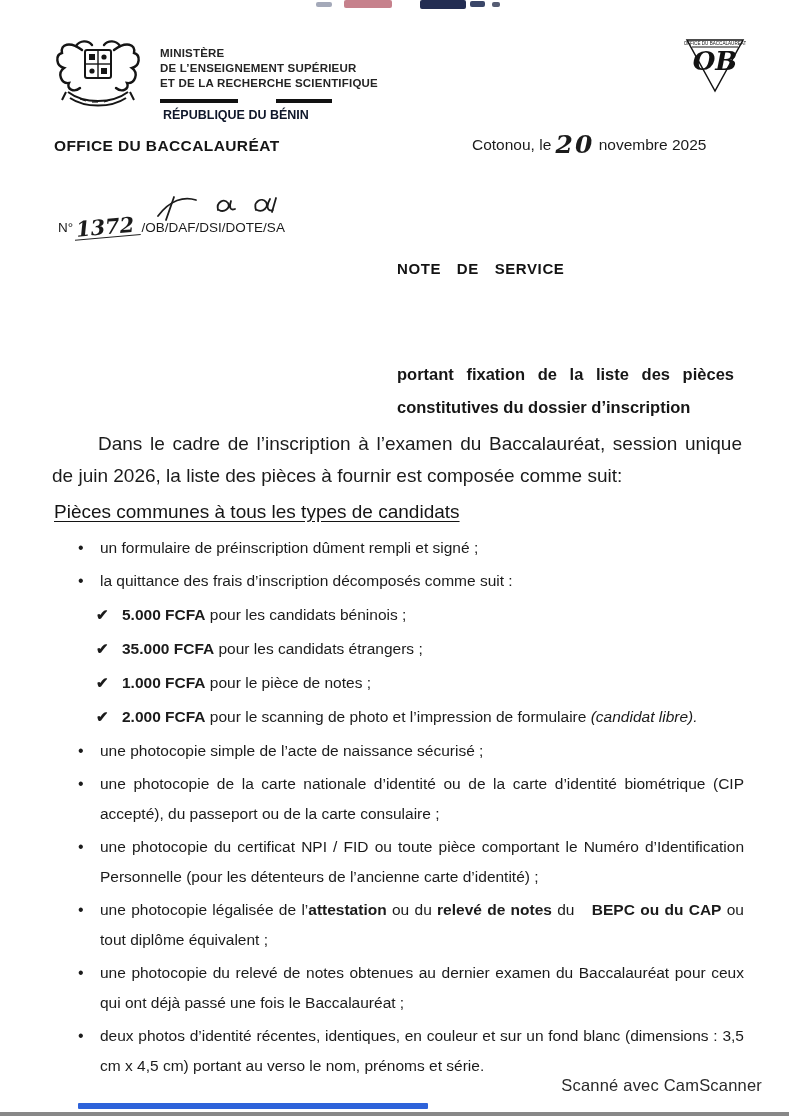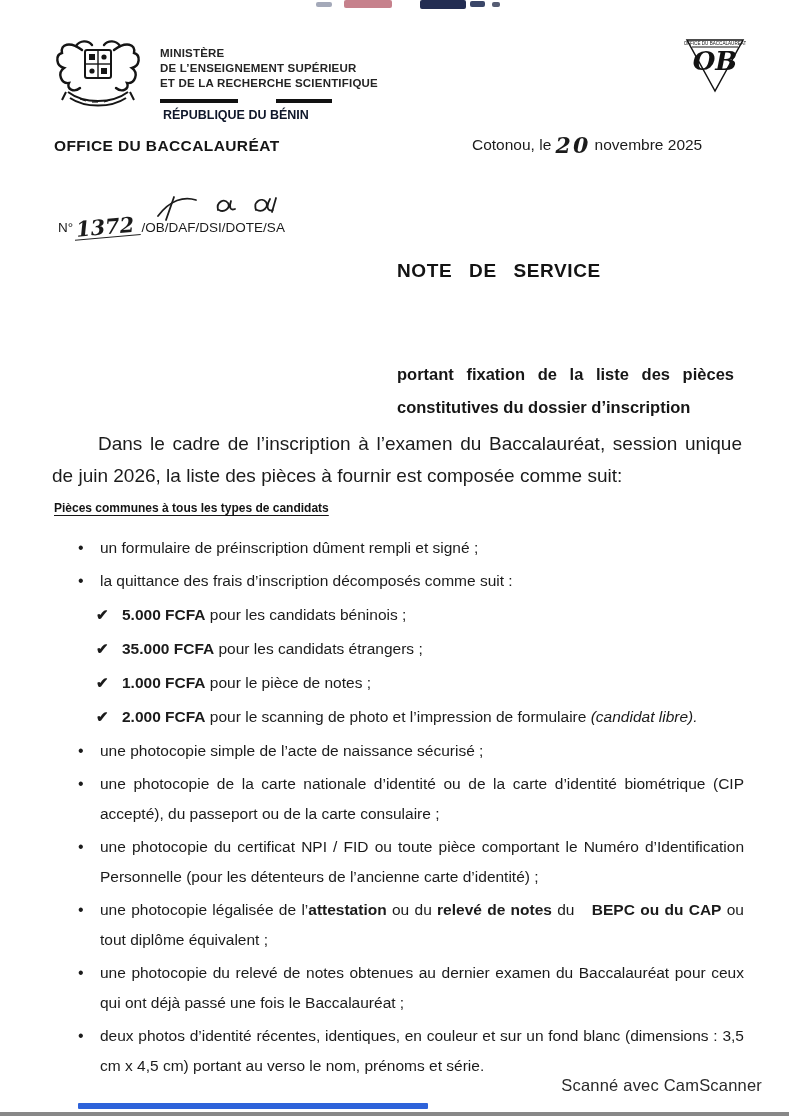--- a/index.html
+++ b/index.html
@@ -23,39 +23,39 @@
   .rules{position:absolute;left:160px;top:99px;width:260px;height:4px;}
   .rules .bar{display:inline-block;height:4px;background:#111;vertical-align:top;}
   .rules .b1{width:78px;margin-right:38px;}
   .rules .b2{width:56px;}
   .republic{position:absolute;left:163px;top:108px;font-size:12.5px;font-weight:700;color:#0f172a;}
   .oblogo{position:absolute;left:684px;top:36px;width:62px;height:60px;}
   .office-title{position:absolute;left:54px;top:137px;font-size:15.5px;font-weight:700;
     letter-spacing:.4px;color:#161616;}
   .dateline{position:absolute;left:472px;top:136px;font-size:15.5px;color:#1b1b1b;white-space:nowrap;}
   .hand{font-family:"DejaVu Serif",serif;font-style:italic;font-weight:700;}
-  .dateline .hand{font-size:22px;line-height:15px;vertical-align:-3px;letter-spacing:2px;}
+  .dateline .hand{font-size:25px;line-height:15px;vertical-align:-3px;letter-spacing:2px;}
 
   
   .reference{position:absolute;left:58px;top:194px;width:320px;height:58px;}
   .paraphes{position:absolute;left:42px;top:0;width:200px;height:30px;}
   .refline{position:absolute;left:0;top:24px;font-size:13.5px;white-space:nowrap;color:#1b1b1b;}
   .refline .num{display:inline-block;font-size:21px;line-height:18px;transform:rotate(-5deg);
     border-bottom:1.6px solid #222;padding:0 6px 1px 2px;margin:0 1px;vertical-align:-2px;}
 
   
-  .note-title{position:absolute;left:397px;top:260px;font-size:19px;font-weight:700;
+  .note-title{position:absolute;left:397px;top:260px;font-size:15px;font-weight:700;
     word-spacing:11px;letter-spacing:.6px;color:#131313;}
   .subtitle{position:absolute;left:397px;top:322px;width:337px;font-size:16.5px;font-weight:700;
     line-height:33px;text-align:justify;color:#161616;margin-top:36px;}
 
   
   .intro{position:absolute;left:52px;top:428px;width:690px;font-size:19px;line-height:32px;
     text-align:justify;text-indent:46px;margin:0;color:#1b1b1b;}
-  .section-heading{position:absolute;left:54px;top:501px;font-size:12px;font-weight:700;
+  .section-heading{position:absolute;left:54px;top:501px;font-size:19px;font-weight:400;
     text-decoration:underline;text-underline-offset:3px;color:#141414;}
 
   ul.main-list{position:absolute;left:52px;top:530px;width:692px;margin:0;padding:0;
     list-style:none;font-size:15.5px;line-height:30px;color:#1b1b1b;}
   ul.main-list>li{display:flex;margin:3px 0;}
   ul.main-list>li>.marker{width:22px;margin-left:26px;flex:none;font-size:16px;}
   ul.sublist{margin:2px 0;padding:0;list-style:none;}
   ul.sublist>li{display:flex;margin:4px 0;}
   ul.sublist>li>.marker{width:26px;margin-left:44px;flex:none;font-weight:700;font-size:15px;}
   .li-body{flex:1;}

